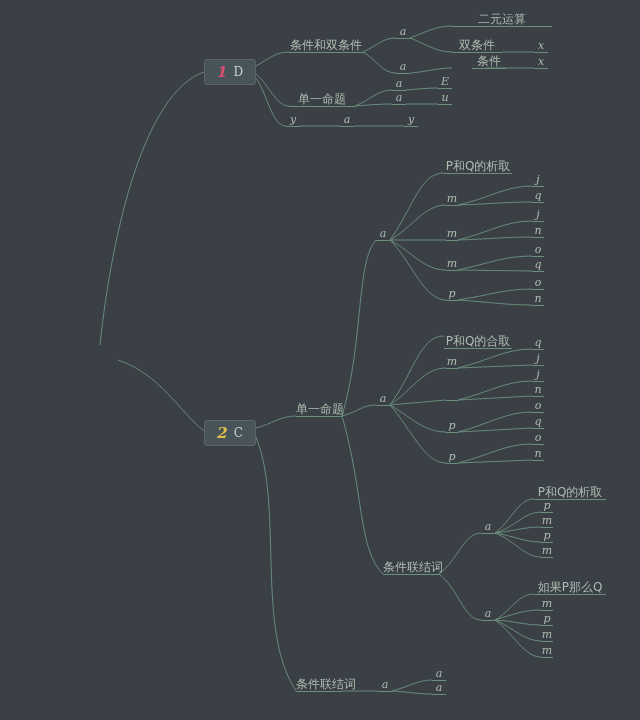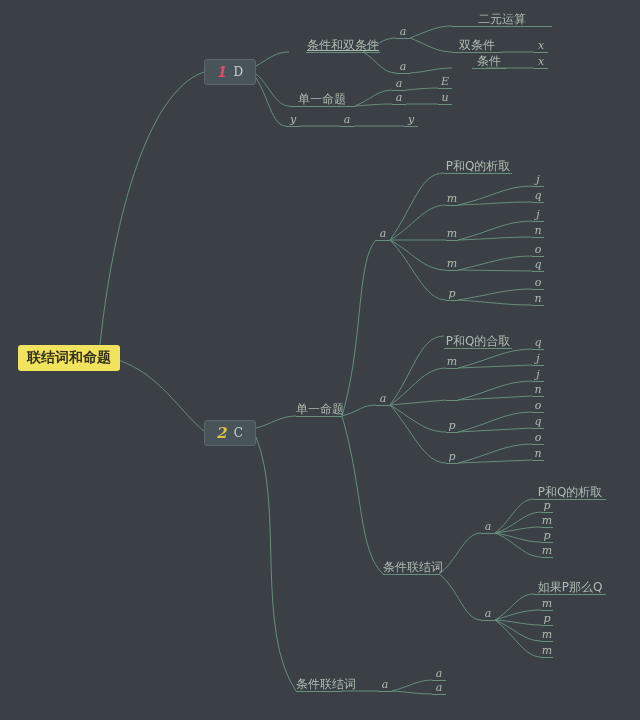--- a/index.html
+++ b/index.html
@@ -100,32 +100,31 @@
     <path class="edge" d="M 495,620 C 512,610 518,594 534,594"></path>
     <path class="edge" d="M 495,620 C 514,614 524,610 541,610"></path>
     <path class="edge" d="M 495,620 C 514,621 524,625 541,625"></path>
     <path class="edge" d="M 495,620 C 514,628 524,641 541,641"></path>
     <path class="edge" d="M 495,620 C 514,634 524,657 541,657"></path>
     <path class="edge" d="M 342,691 L 378,691"></path>
     <path class="edge" d="M 392,691 C 408,687 418,680 432,680"></path>
     <path class="edge" d="M 392,691 C 408,692 418,694 432,694"></path>
   </svg>
 
-  <div class="root">联结词和命题</div>
 
   <div class="numnode n1" style="left:204px;top:59px;">
     <span class="num">1</span>
     <span class="ltr">D</span>
   </div>
   <div class="numnode n2" style="left:204px;top:420px;">
     <span class="num">2</span>
     <span class="ltr">C</span>
   </div>
 
-  <div class="lbl" style="left:306px;top:39px;width:74px;text-decoration:underline;">条件和双条件</div>
+  <div class="lbl" style="left:289px;top:39px;width:74px;">条件和双条件</div>
   <div class="sm" style="left:396px;top:25px;width:14px;">a</div>
   <div class="lbl" style="left:452px;top:13px;width:100px;">二元运算</div>
   <div class="lbl" style="left:452px;top:39px;width:50px;">双条件</div>
   <div class="sm" style="left:534px;top:39px;width:14px;">x</div>
   <div class="sm" style="left:396px;top:60px;width:14px;">a</div>
   <div class="lbl" style="left:472px;top:55px;width:34px;">条件</div>
   <div class="sm" style="left:534px;top:55px;width:14px;">x</div>
   <div class="lbl" style="left:289px;top:93px;width:66px;">单一命题</div>
   <div class="sm" style="left:392px;top:77px;width:14px;">a</div>
   <div class="sm" style="left:438px;top:75px;width:14px;">E</div>

